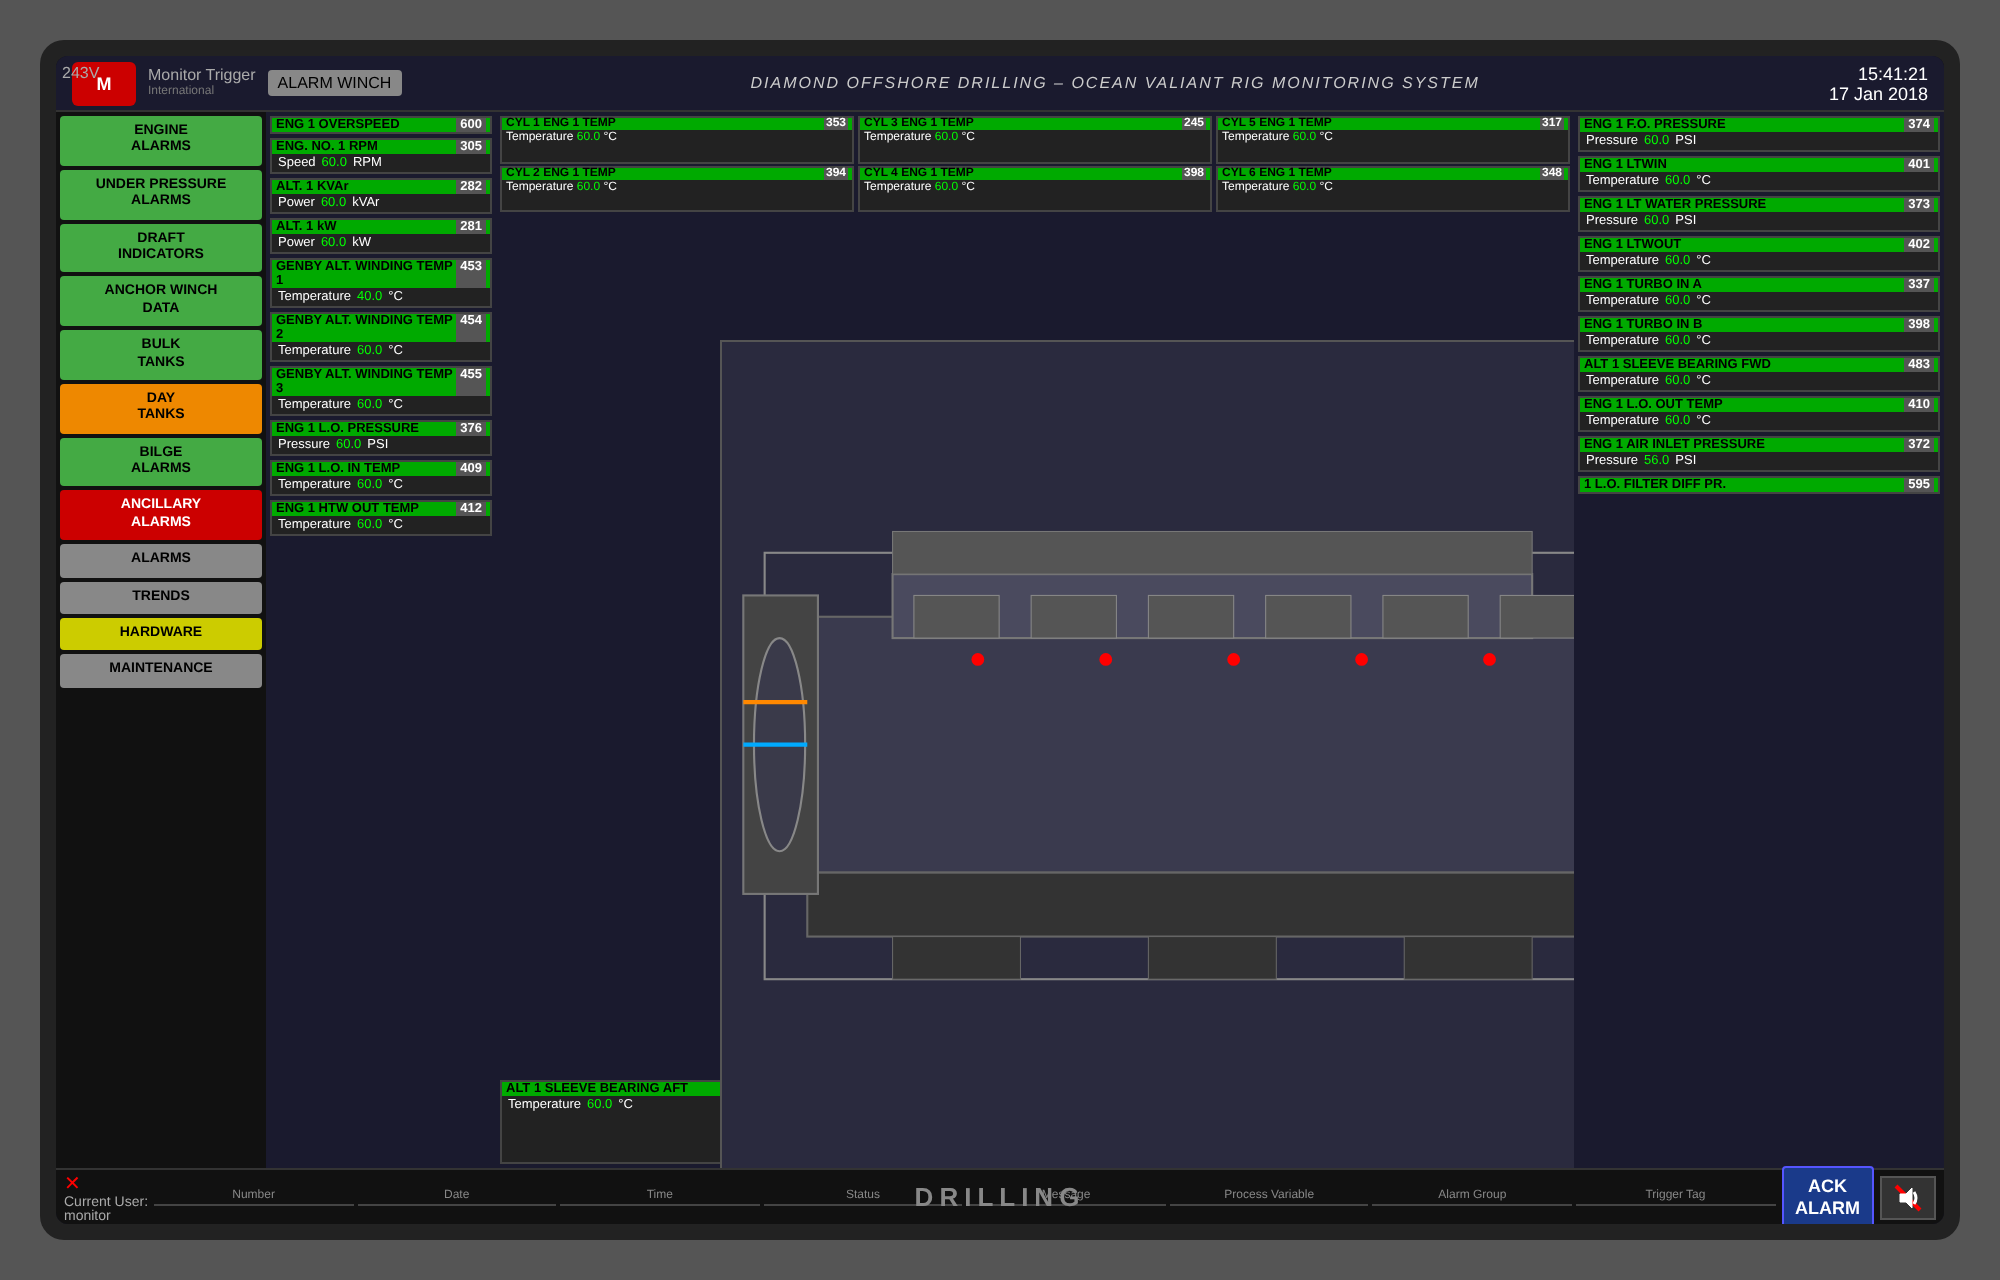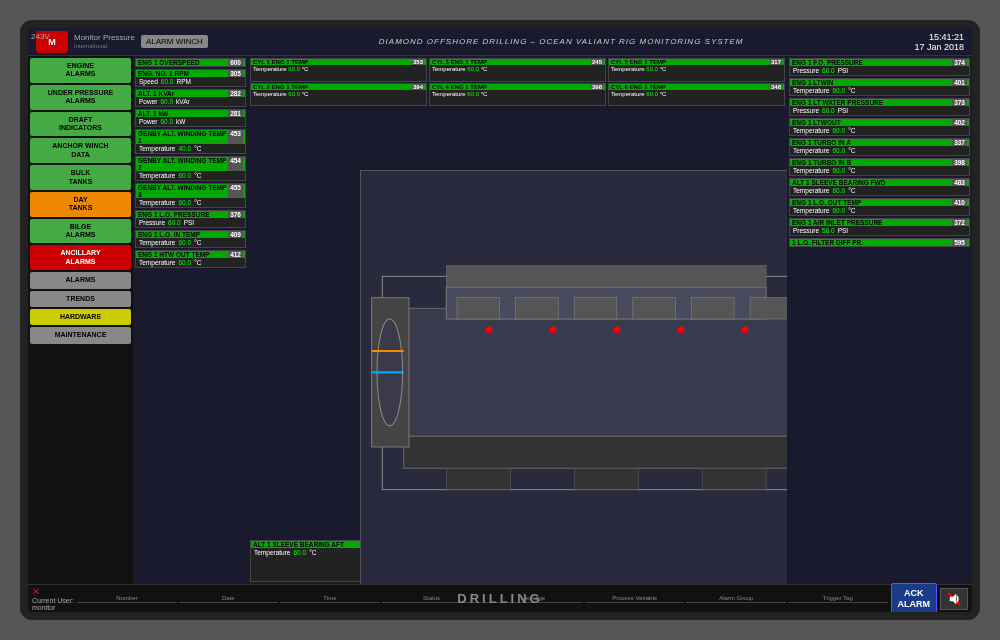--- a/index.html
+++ b/index.html
@@ -304,21 +304,21 @@
     <div class="screen">
 
       <span class="voltage-badge">243V</span>
 
       <div class="header">
         <div class="header-left">
           <div class="logo-box">
             <span>M</span>
           </div>
           <div class="monitor-systems-text">
-            <div>Monitor Pressure</div>
+            <div>Monitor Trigger</div>
             <div style="font-size:6px;color:#777">International</div>
           </div>
           <button class="alarm-list-btn">ALARM WINCH</button>
         </div>
         <div class="header-center">
           <div class="header-title-top">DIAMOND OFFSHORE DRILLING – OCEAN VALIANT RIG MONITORING SYSTEM</div>
         </div>
         <div class="header-right">
           <div>15:41:21</div>
           <div>17 Jan 2018</div>

